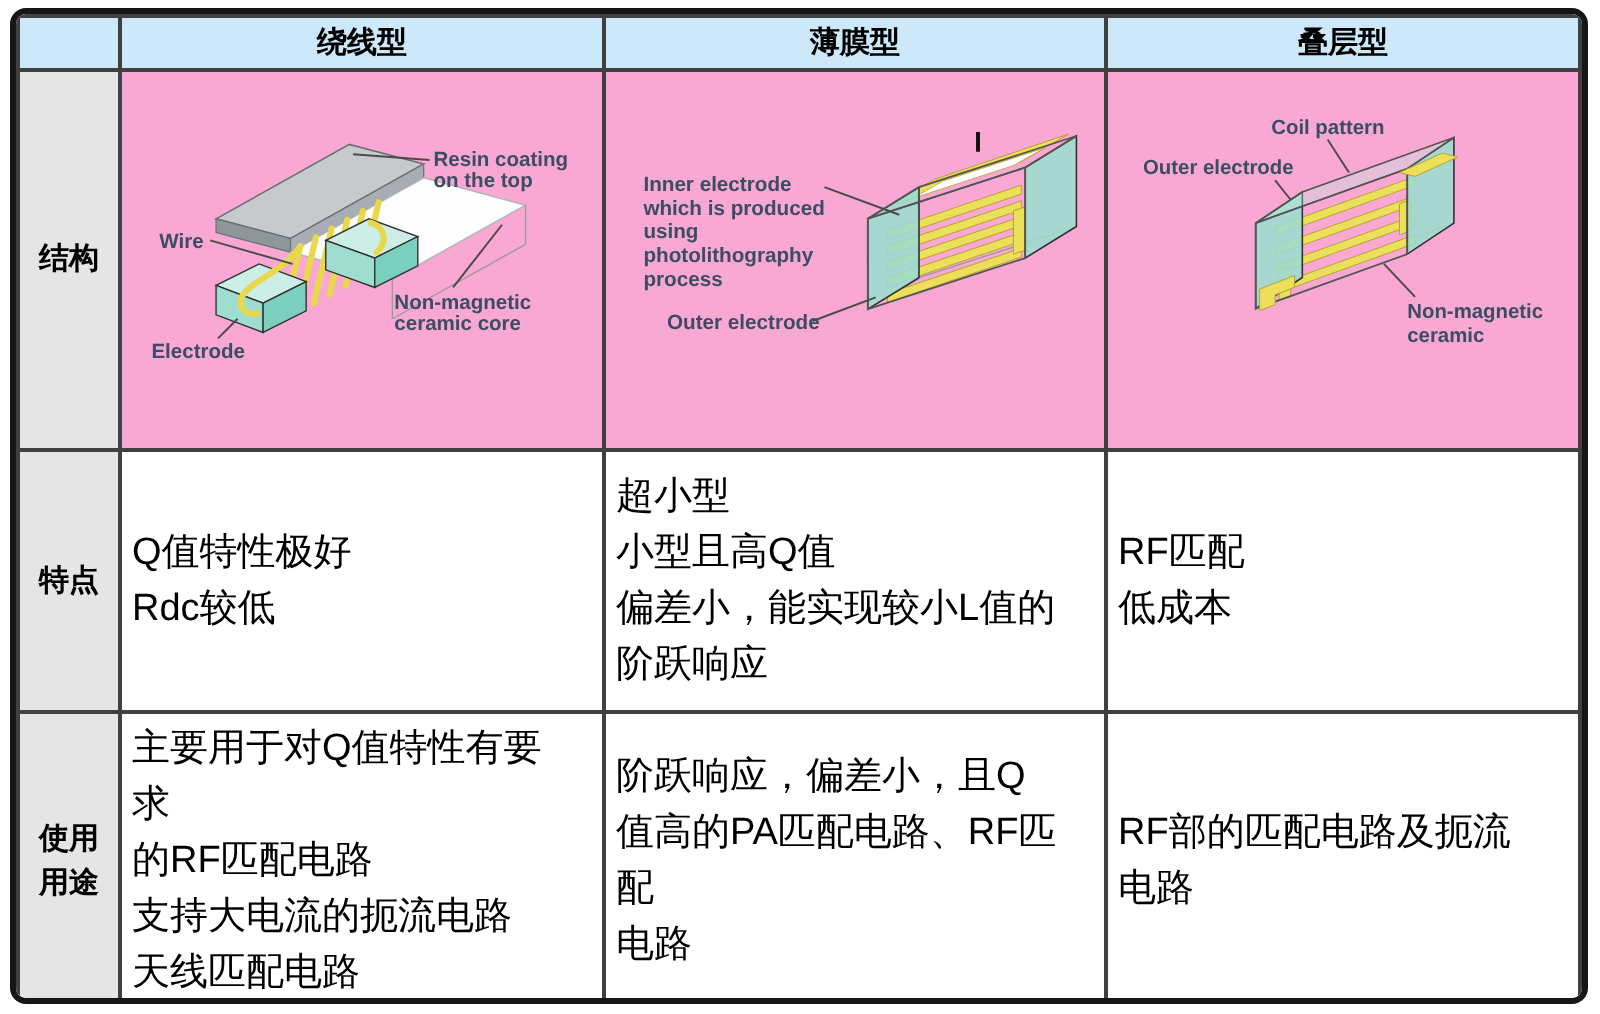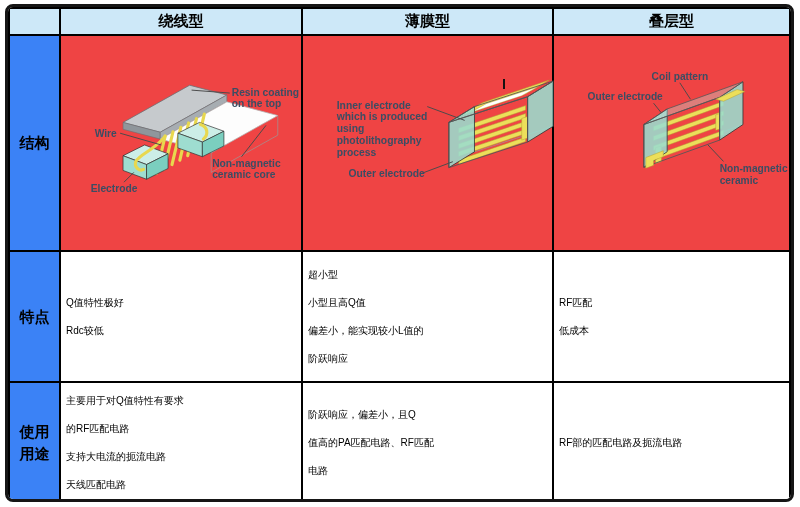--- a/index.html
+++ b/index.html
@@ -1,28 +1,28 @@
 <!DOCTYPE html>
 <html><head>
 <meta charset="utf-8">
 <style>
   html,body{margin:0;padding:0;background:#e9e9e9;}
   .screen{width:800px;height:507px;background:#ffffff;box-sizing:border-box;
           padding:4px 6px 5px 5px;font-family:"Liberation Sans",sans-serif;}
   .frame{width:100%;height:100%;box-sizing:border-box;border:3px solid #161616;
          border-radius:8px;overflow:hidden;background:#fff;}
   table{width:100%;height:100%;border-collapse:collapse;table-layout:fixed;}
-  td,th{border:2px solid #000000;box-sizing:border-box;}
+  td,th{border:2px solid #404040;box-sizing:border-box;}
   .colhead{background:#cde8f8;font-size:15px;font-weight:bold;color:#000;
            text-align:center;vertical-align:middle;height:27px;}
-  .rowhead{background:#3b82f6;font-size:15px;font-weight:bold;color:#000;
+  .rowhead{background:#e5e5e5;font-size:15px;font-weight:bold;color:#000;
            text-align:center;vertical-align:middle;white-space:pre-line;line-height:22px;}
-  .cell{font-size:10px;line-height:28px;color:#000;vertical-align:middle;
+  .cell{font-size:19px;line-height:28px;color:#000;vertical-align:middle;
         text-align:left;padding:4px 16px 4px 5px;white-space:pre-line;background:#fff;}
-  .structure{background:#ef4444;vertical-align:middle;text-align:right;padding:16px;}
+  .structure{background:#f9a8d4;vertical-align:middle;text-align:right;padding:0;}
   .structure svg{display:block;margin:0 auto;}
   svg text{font-family:"Liberation Sans",sans-serif;font-size:10.5px;font-weight:bold;fill:#3c4d63;}
   .leader{stroke:#4a4a4a;stroke-width:1;fill:none;}
   .edge{fill:none;stroke:#555;stroke-width:0.9;}
   .hiddenedge{fill:none;stroke:#9a9a9a;stroke-width:0.7;}
   .teal{fill:rgba(154,221,207,0.88);stroke:#2f2f2f;stroke-width:0.8;}
   .tealTop{fill:#cceee7;stroke:#2f2f2f;stroke-width:0.7;}
   .tealFront{fill:#9eddd0;stroke:#2f2f2f;stroke-width:0.7;}
   .tealRight{fill:#7bcfbf;stroke:#2f2f2f;stroke-width:0.7;}
   .yellow{fill:#ecdf5a;stroke:#b3a233;stroke-width:0.5;}

